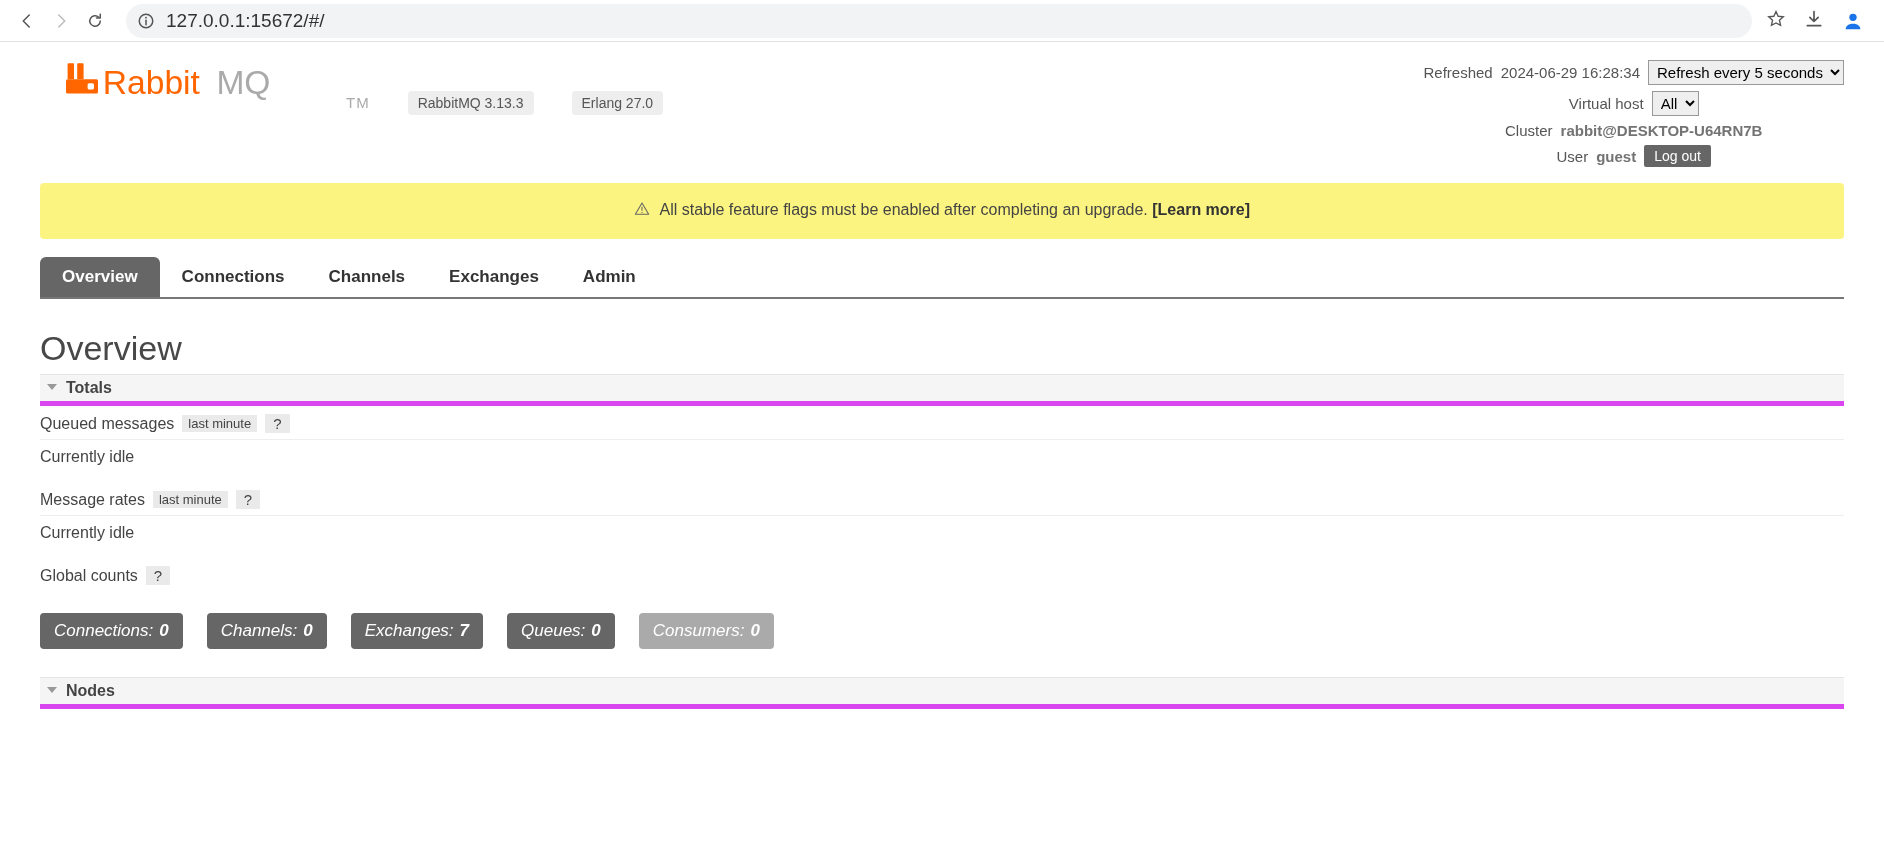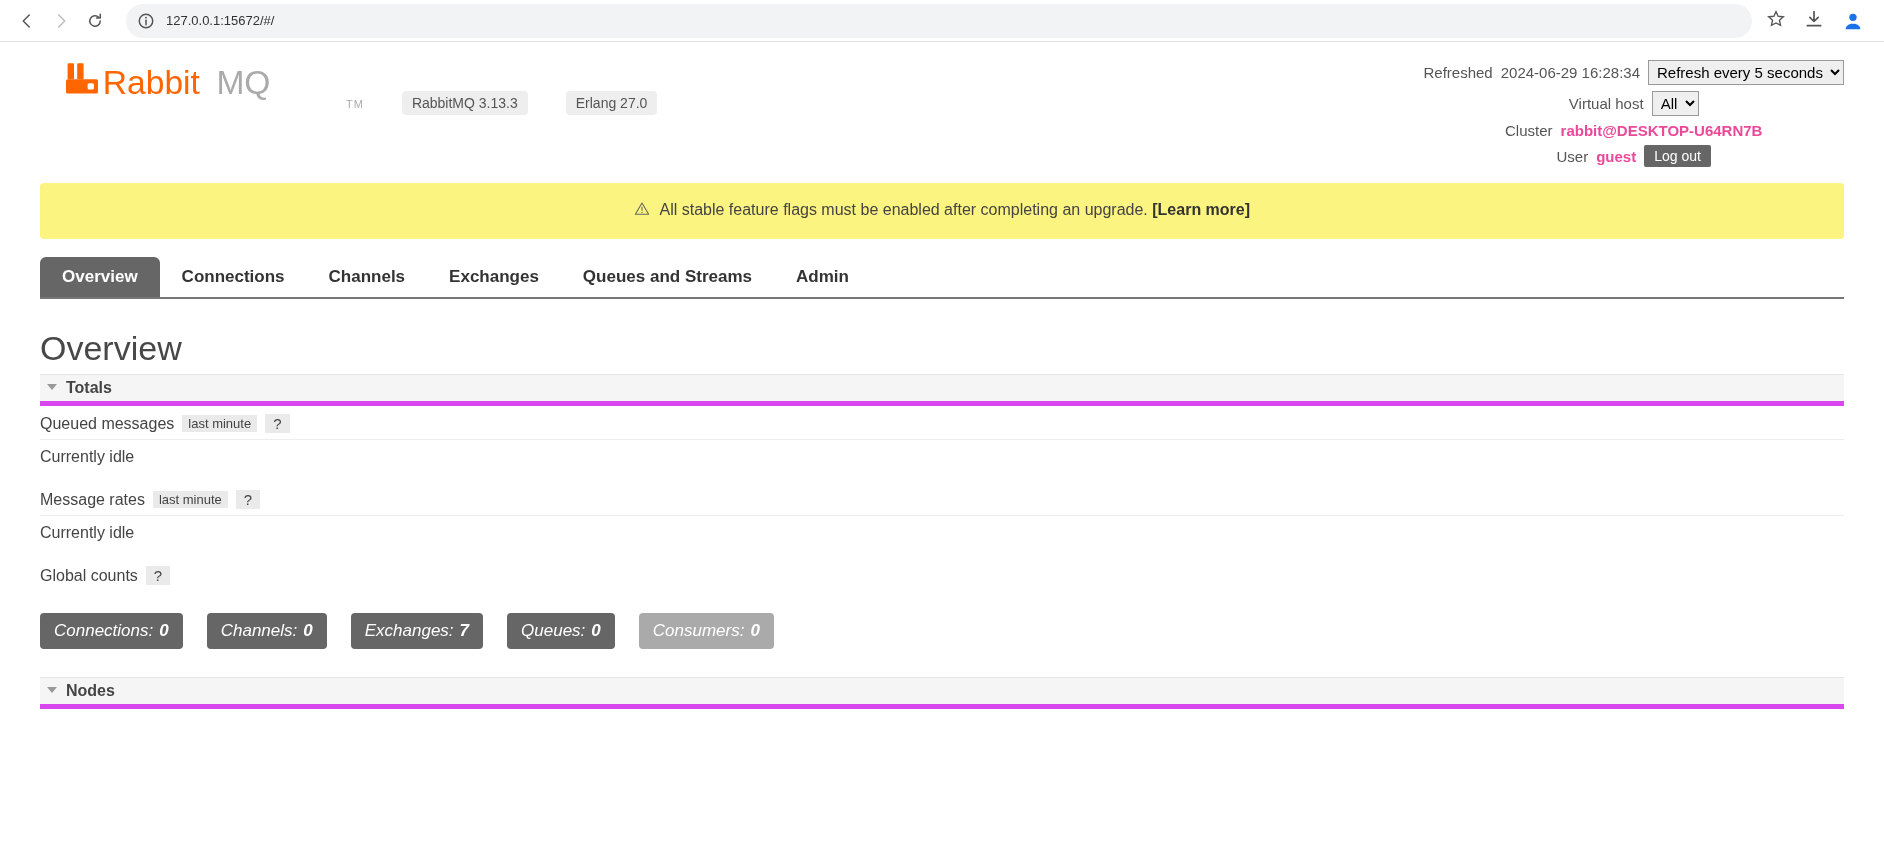--- a/index.html
+++ b/index.html
@@ -1,40 +1,40 @@
 <!DOCTYPE html>
 <html><head>
 <meta charset="utf-8">
 <style>
   * { box-sizing: border-box; }
   html, body { margin:0; padding:0; font-family: Verdana, Arial, sans-serif; font-size:14px; color:#444; background:#fff; }
   
   .chrome { display:flex; align-items:center; height:42px; padding:0 10px; background:#fff; border-bottom:1px solid #e0e0e0; }
   .chrome .nav-btn { width:34px; height:34px; display:flex; align-items:center; justify-content:center; border-radius:50%; }
   .chrome .nav-btn svg { width:18px; height:18px; }
-  .urlbar { flex:1; display:flex; align-items:center; height:34px; background:#f1f3f4; border-radius:17px; margin:0 14px; padding:0 10px; font-size:13px; color:#333; font-family: Arial, sans-serif; text-align: right; }
+  .urlbar { flex:1; display:flex; align-items:center; height:34px; background:#f1f3f4; border-radius:17px; margin:0 14px; padding:0 10px; font-size:19px; color:#333; font-family: Arial, sans-serif; text-align: right; }
   .urlbar .info-icon { width:20px; height:20px; display:flex; align-items:center; justify-content:center; margin-right:10px; }
   .urlbar .info-icon svg { width:18px; height:18px; }
   .chrome-right { display:flex; align-items:center; gap:18px; padding-right:10px; }
   .chrome-right svg { width:20px; height:20px; }
   .chrome-right .profile { width:22px; height:22px; }
   .chrome-right .profile svg { width:22px; height:22px; }
 
   
   .page { padding: 18px 40px 0 40px; }
   .header-row { display:flex; align-items:flex-start; }
   .brand { display:flex; align-items:baseline; gap:6px; }
   .brand-logo { display:flex; align-items:center; }
   .brand-logo svg { height:48px; }
-  .brand-tm { font-size:11px; color:#aaa; letter-spacing:1px;margin-top:12px; }
+  .brand-tm { font-size:15px; color:#aaa; letter-spacing:1px;margin-top:12px; }
   .pill { display:inline-block; background:#eee; color:#555; border-radius:4px; padding:4px 10px; font-size:14px; margin-left:32px; }
   .header-right { margin-left:auto; display:flex; flex-direction:column; align-items:center; font-size:15px; color:#555; gap:6px; }
   .header-right .row { display:flex; align-items:center; gap:8px; }
   .header-right select { font-size:15px; padding:2px 4px; border:1px solid #999; }
-  .header-right .strong { font-weight:bold; color:#ec4899; }
+  .header-right .strong { font-weight:bold; color:#737373; }
   .logout { background:#666; color:#fff; border:none; border-radius:2px; padding:3px 10px; font-size:14px; cursor:pointer; }
 
   
   .alert { margin-top:16px; background:#fcf480; border-radius:4px; padding:18px 10px; text-align:center; font-size:16px; color:#444; }
   .alert .warn-icon { display:inline-block; vertical-align:middle; margin-right:6px; }
   .alert a { font-weight:bold; color:#333; text-decoration:none; }
 
   
   .tabs { display:flex; margin-top:18px; border-bottom:2px solid #777; }
   .tab { padding:10px 22px; font-size:17px; font-weight:bold; color:#333; cursor:pointer; border-radius:6px 6px 0 0; }
@@ -165,21 +165,20 @@
     </span>
     <span>All stable feature flags must be enabled after completing an upgrade.</span>
     <a href="#">[Learn more]</a>
   </div>
 
   <div class="tabs">
     <div class="tab active">Overview</div>
     <div class="tab">Connections</div>
     <div class="tab">Channels</div>
     <div class="tab">Exchanges</div>
-    <div class="tab">Queues and Streams</div>
     <div class="tab">Admin</div>
   </div>
 
   <h1>Overview</h1>
 
   <div class="section-head">
     <span class="chev">
       <svg viewBox="0 0 12 12">
           <path d="M1 3 L6 9 L11 3 Z" fill="#999"></path>
         </svg>

